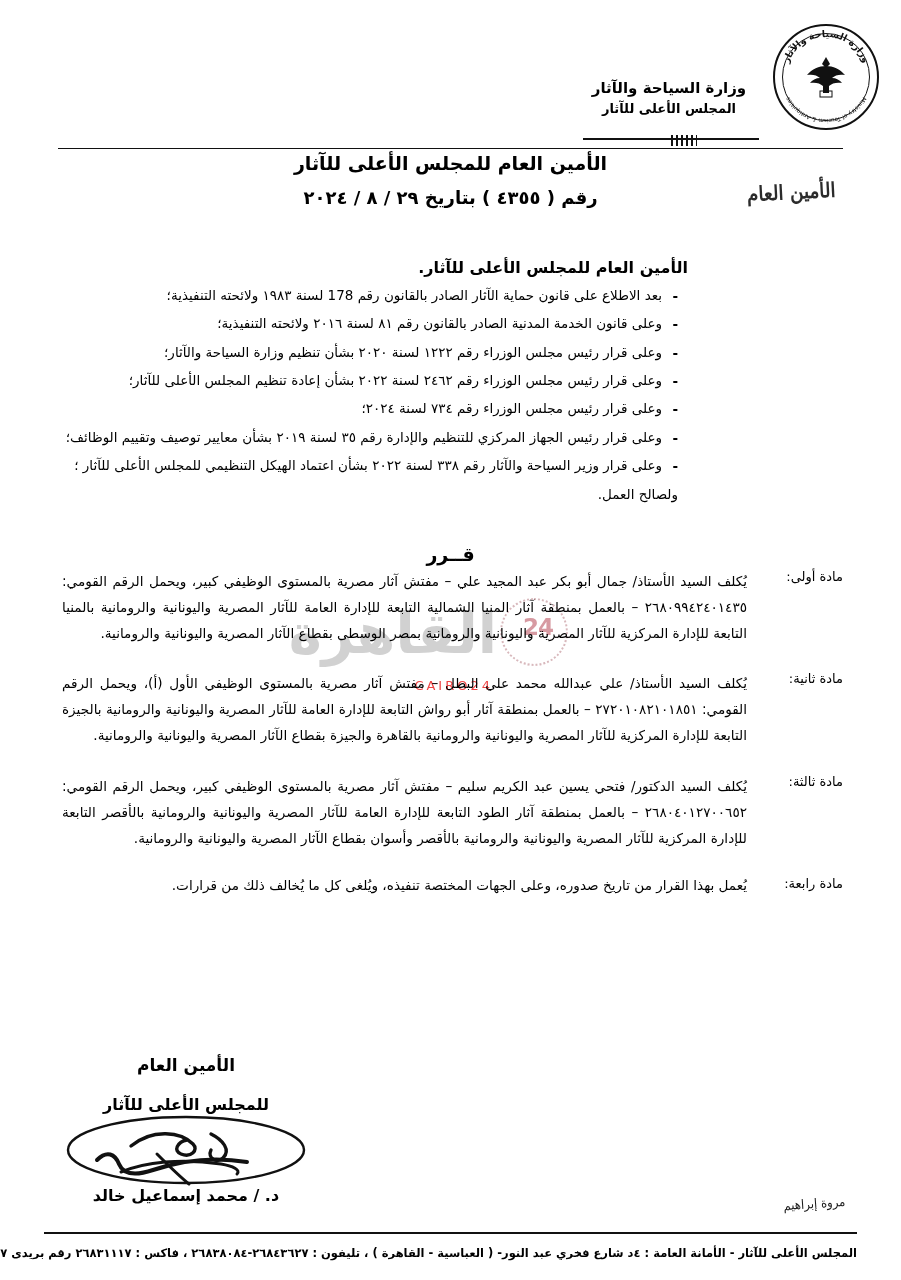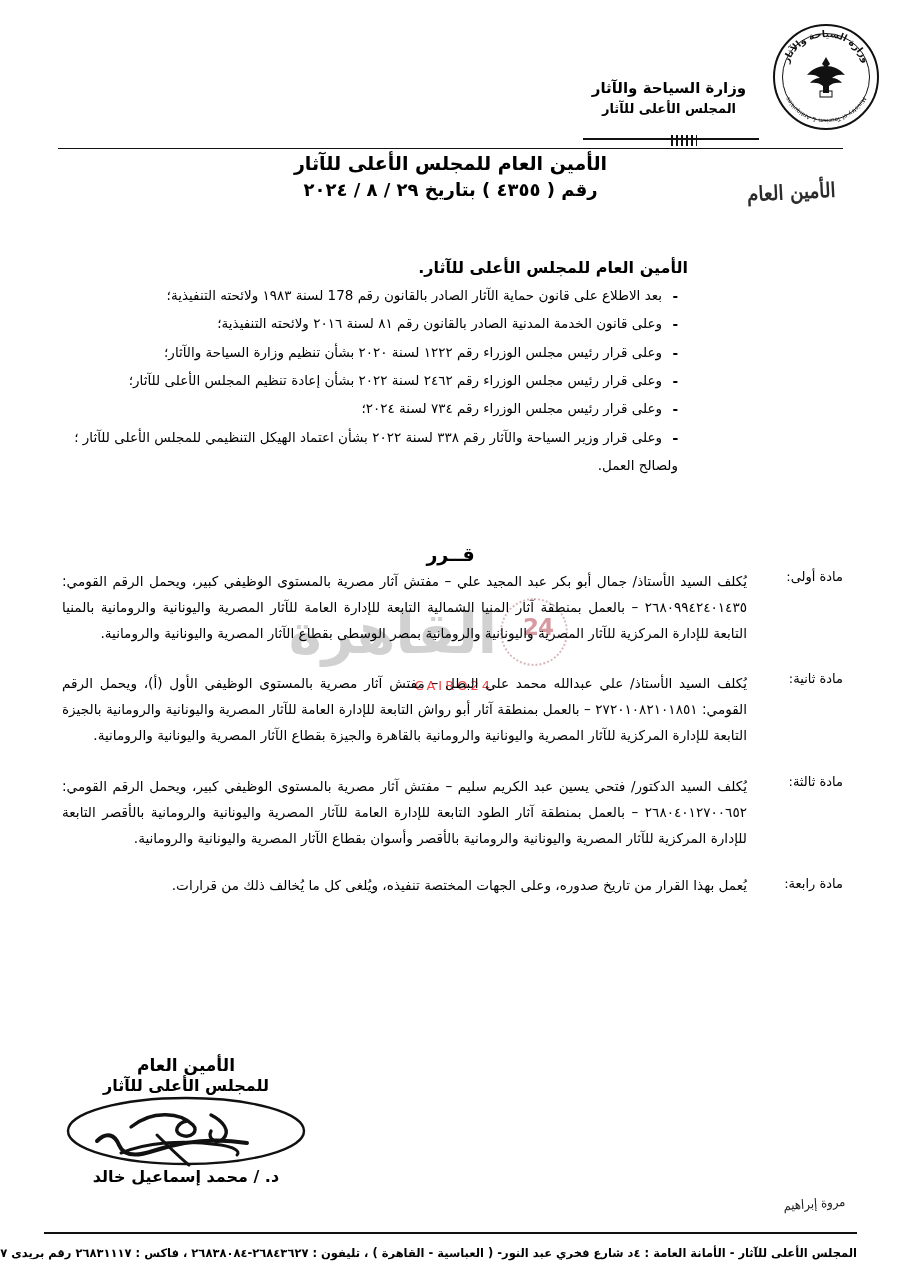--- a/index.html
+++ b/index.html
@@ -124,21 +124,21 @@
     letter-spacing: -0.3px;
   }
   .doc-authority {
     font-size: 19px;
     font-weight: bold;
     letter-spacing: -0.4px;
   }
   .doc-number-line {
     font-size: 18px;
     font-weight: bold;
-    margin-top: 5px;
+    margin-top: 13px;
     letter-spacing: -0.3px;
   }
   .stamp-secgen {
     position: absolute;
     top: 28px;
     right: 4px;
     font-size: 20px;
     font-weight: bold;
     font-family: "DejaVu Serif", "Liberation Serif", serif;
     color: #1a1a1a;
@@ -290,21 +290,21 @@
     text-align: center;
   }
   .sig-title-1 {
     font-size: 17px;
     font-weight: bold;
     letter-spacing: -0.3px;
   }
   .sig-title-2 {
     font-size: 16px;
     font-weight: bold;
-    margin-top: 1px;
+    margin-top: 20px;
     letter-spacing: -0.3px;
   }
   .sig-mark {
     position: relative;
     height: 82px;
     margin-top: -4px;
   }
   .sig-mark svg { position:absolute; left:50%; top:0; transform:translateX(-50%); }
   .sig-name {
     font-size: 16px;
@@ -407,20 +407,21 @@
       <div class="clause">
         <span class="dash">-</span>
         <span>وعلى قرار رئيس مجلس الوزراء رقم ٢٤٦٢ لسنة ٢٠٢٢ بشأن إعادة تنظيم المجلس الأعلى للآثار؛</span>
       </div>
       <div class="clause">
         <span class="dash">-</span>
         <span>وعلى قرار رئيس مجلس الوزراء رقم ٧٣٤ لسنة ٢٠٢٤؛</span>
       </div>
       <div class="clause">
         <span class="dash">-</span>
+        <span>وعلى قرار رئيس الجهاز المركزي للتنظيم والإدارة رقم ٣٥ لسنة ٢٠١٩ بشأن معايير توصيف وتقييم الوظائف؛</span>
       </div>
       <div class="clause">
         <span class="dash">-</span>
         <span>وعلى قرار وزير السياحة والآثار رقم ٣٣٨ لسنة ٢٠٢٢ بشأن اعتماد الهيكل التنظيمي للمجلس الأعلى للآثار ؛</span>
       </div>
       <div class="clause last">
         <span>ولصالح العمل.</span>
       </div>
     </div>
   </div>

